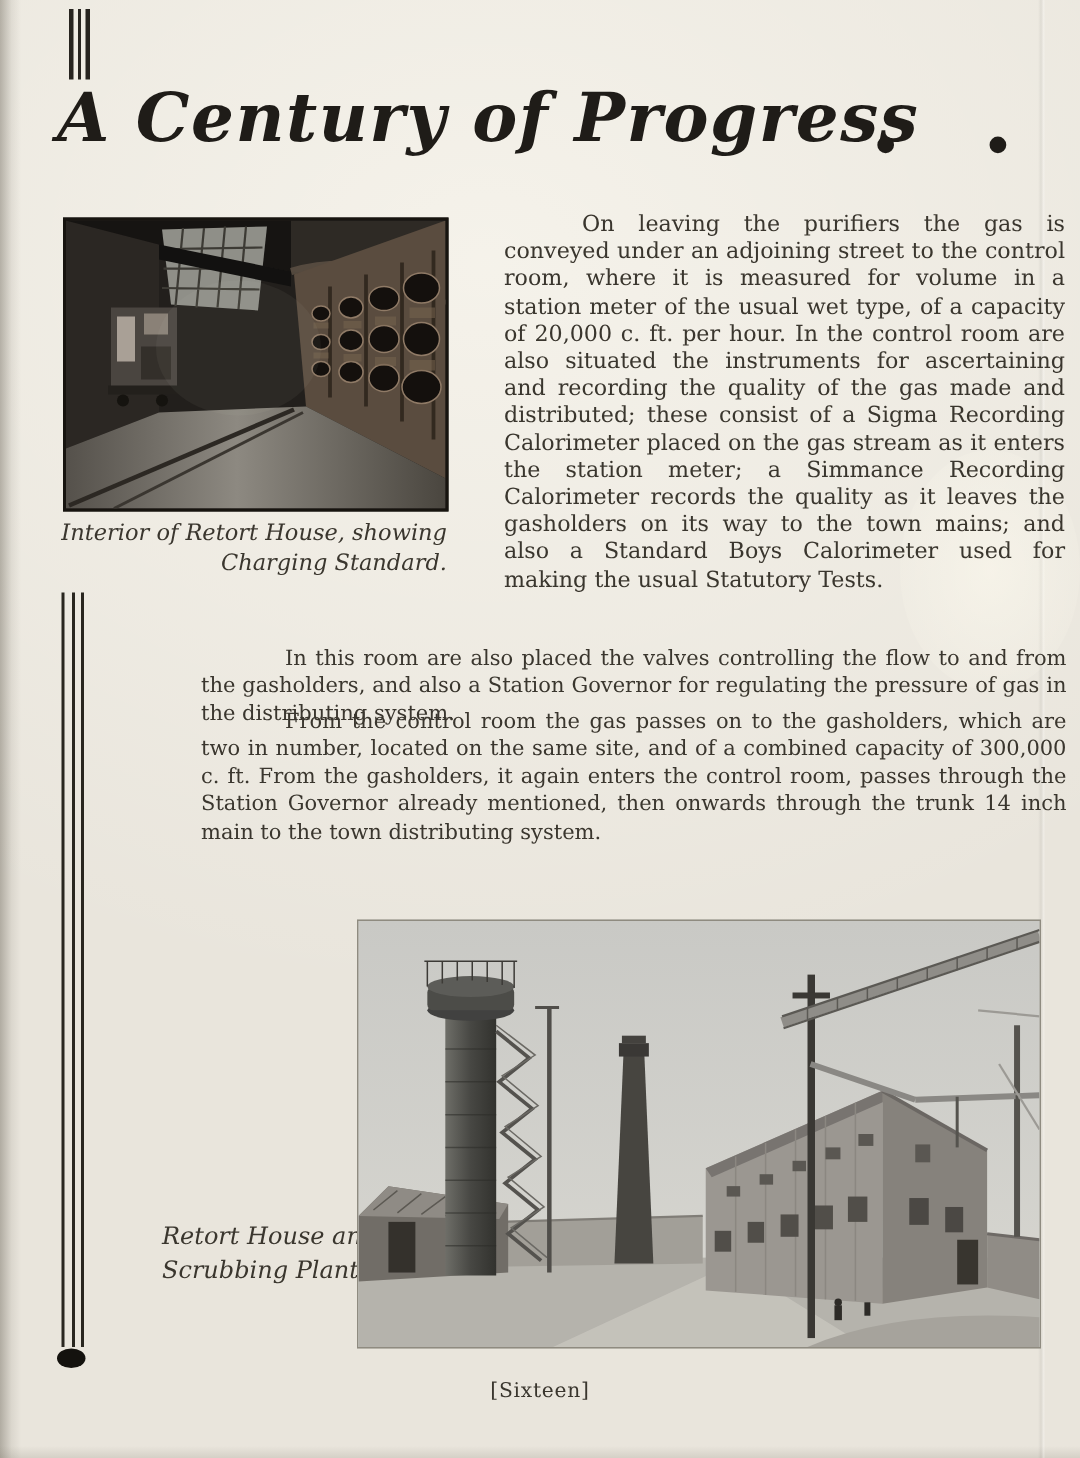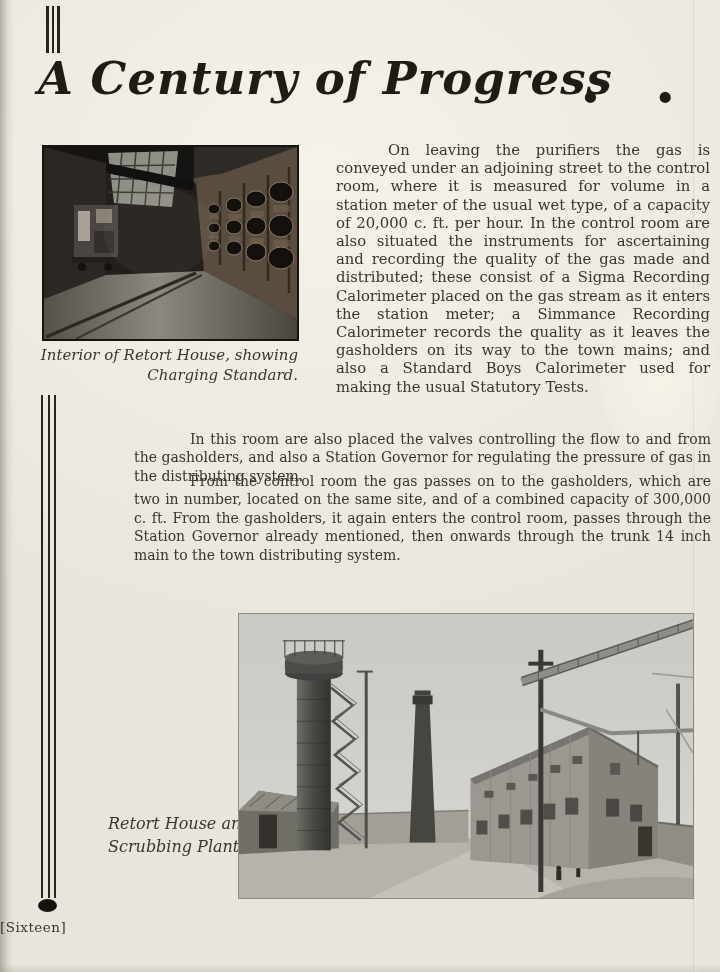--- a/index.html
+++ b/index.html
@@ -49,21 +49,21 @@
     font-style:italic;font-size:16px;line-height:23px;color:#3a362e;}
 
   
   .col-right{position:absolute;left:336px;top:141px;width:374px;
     font-size:14.8px;line-height:18.2px;text-align:justify;text-indent:52px;}
   .para-wide{position:absolute;left:134px;width:577px;
     font-size:14px;line-height:18.4px;text-align:justify;text-indent:56px;}
   .p2{top:430px;}
   .p3{top:472px;}
 
-  .footer{position:absolute;left:0;top:919px;width:720px;text-align:left;
+  .footer{position:absolute;left:0;top:919px;width:720px;text-align:center;
     font-size:13.5px;letter-spacing:0.5px;color:#3a362e;}
 </style>
 </head>
 <body>
 
 <div id="page">
 
   <div class="edge-left"></div>
   <div class="edge-bottom"></div>
   <div class="crease-right"></div>

